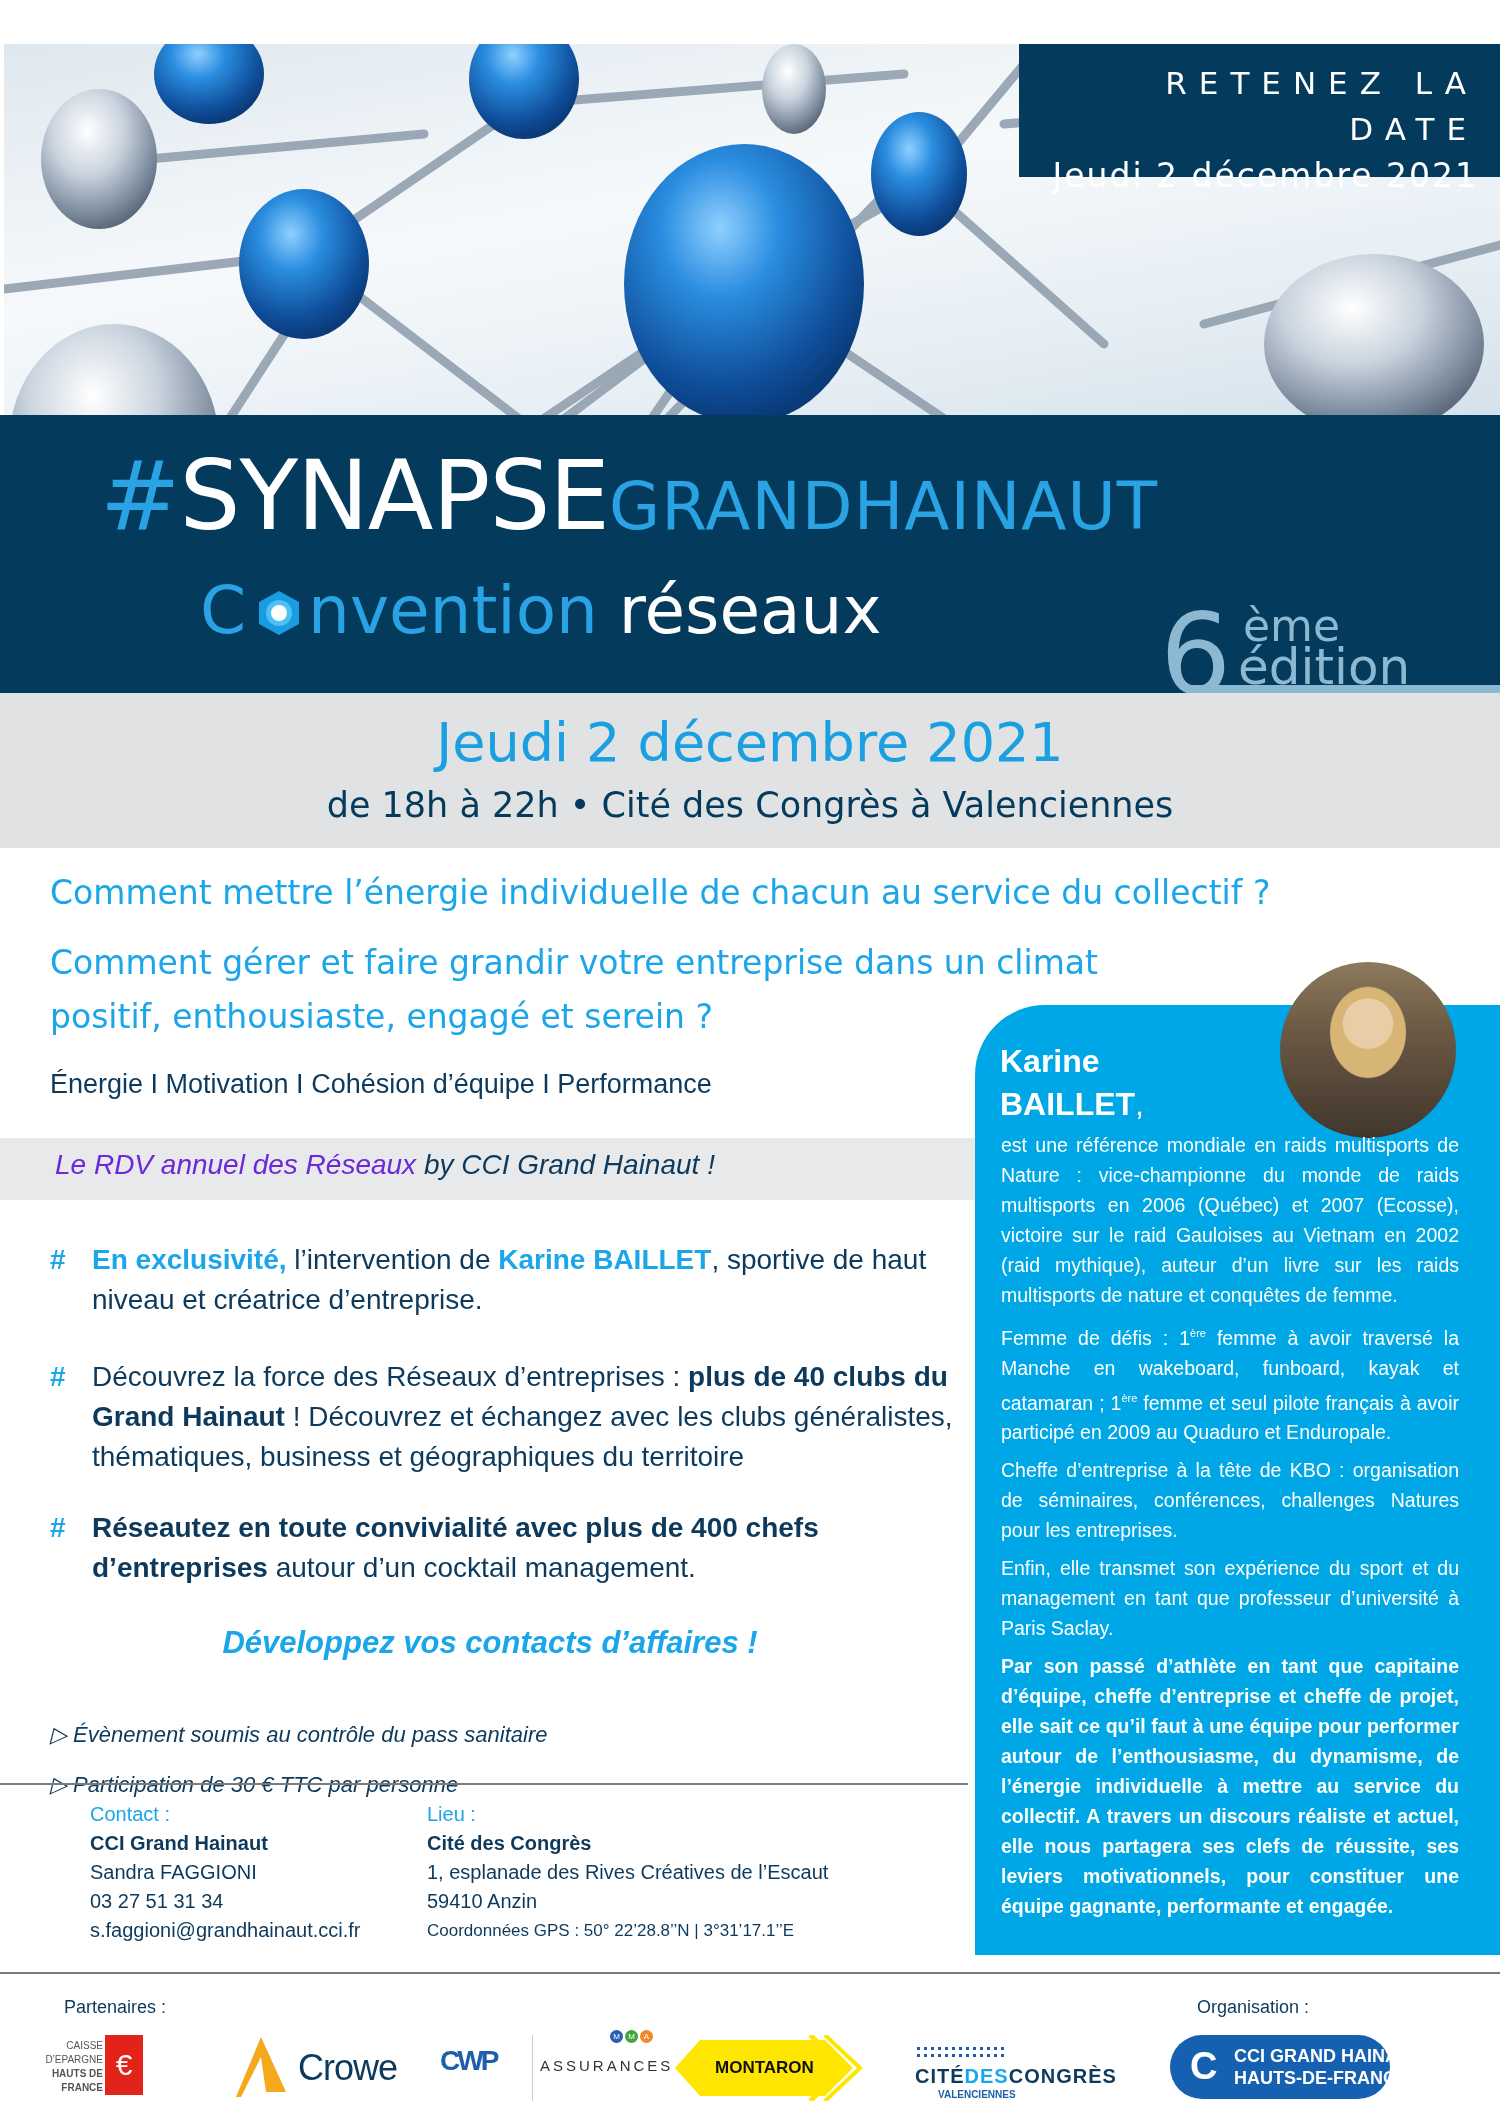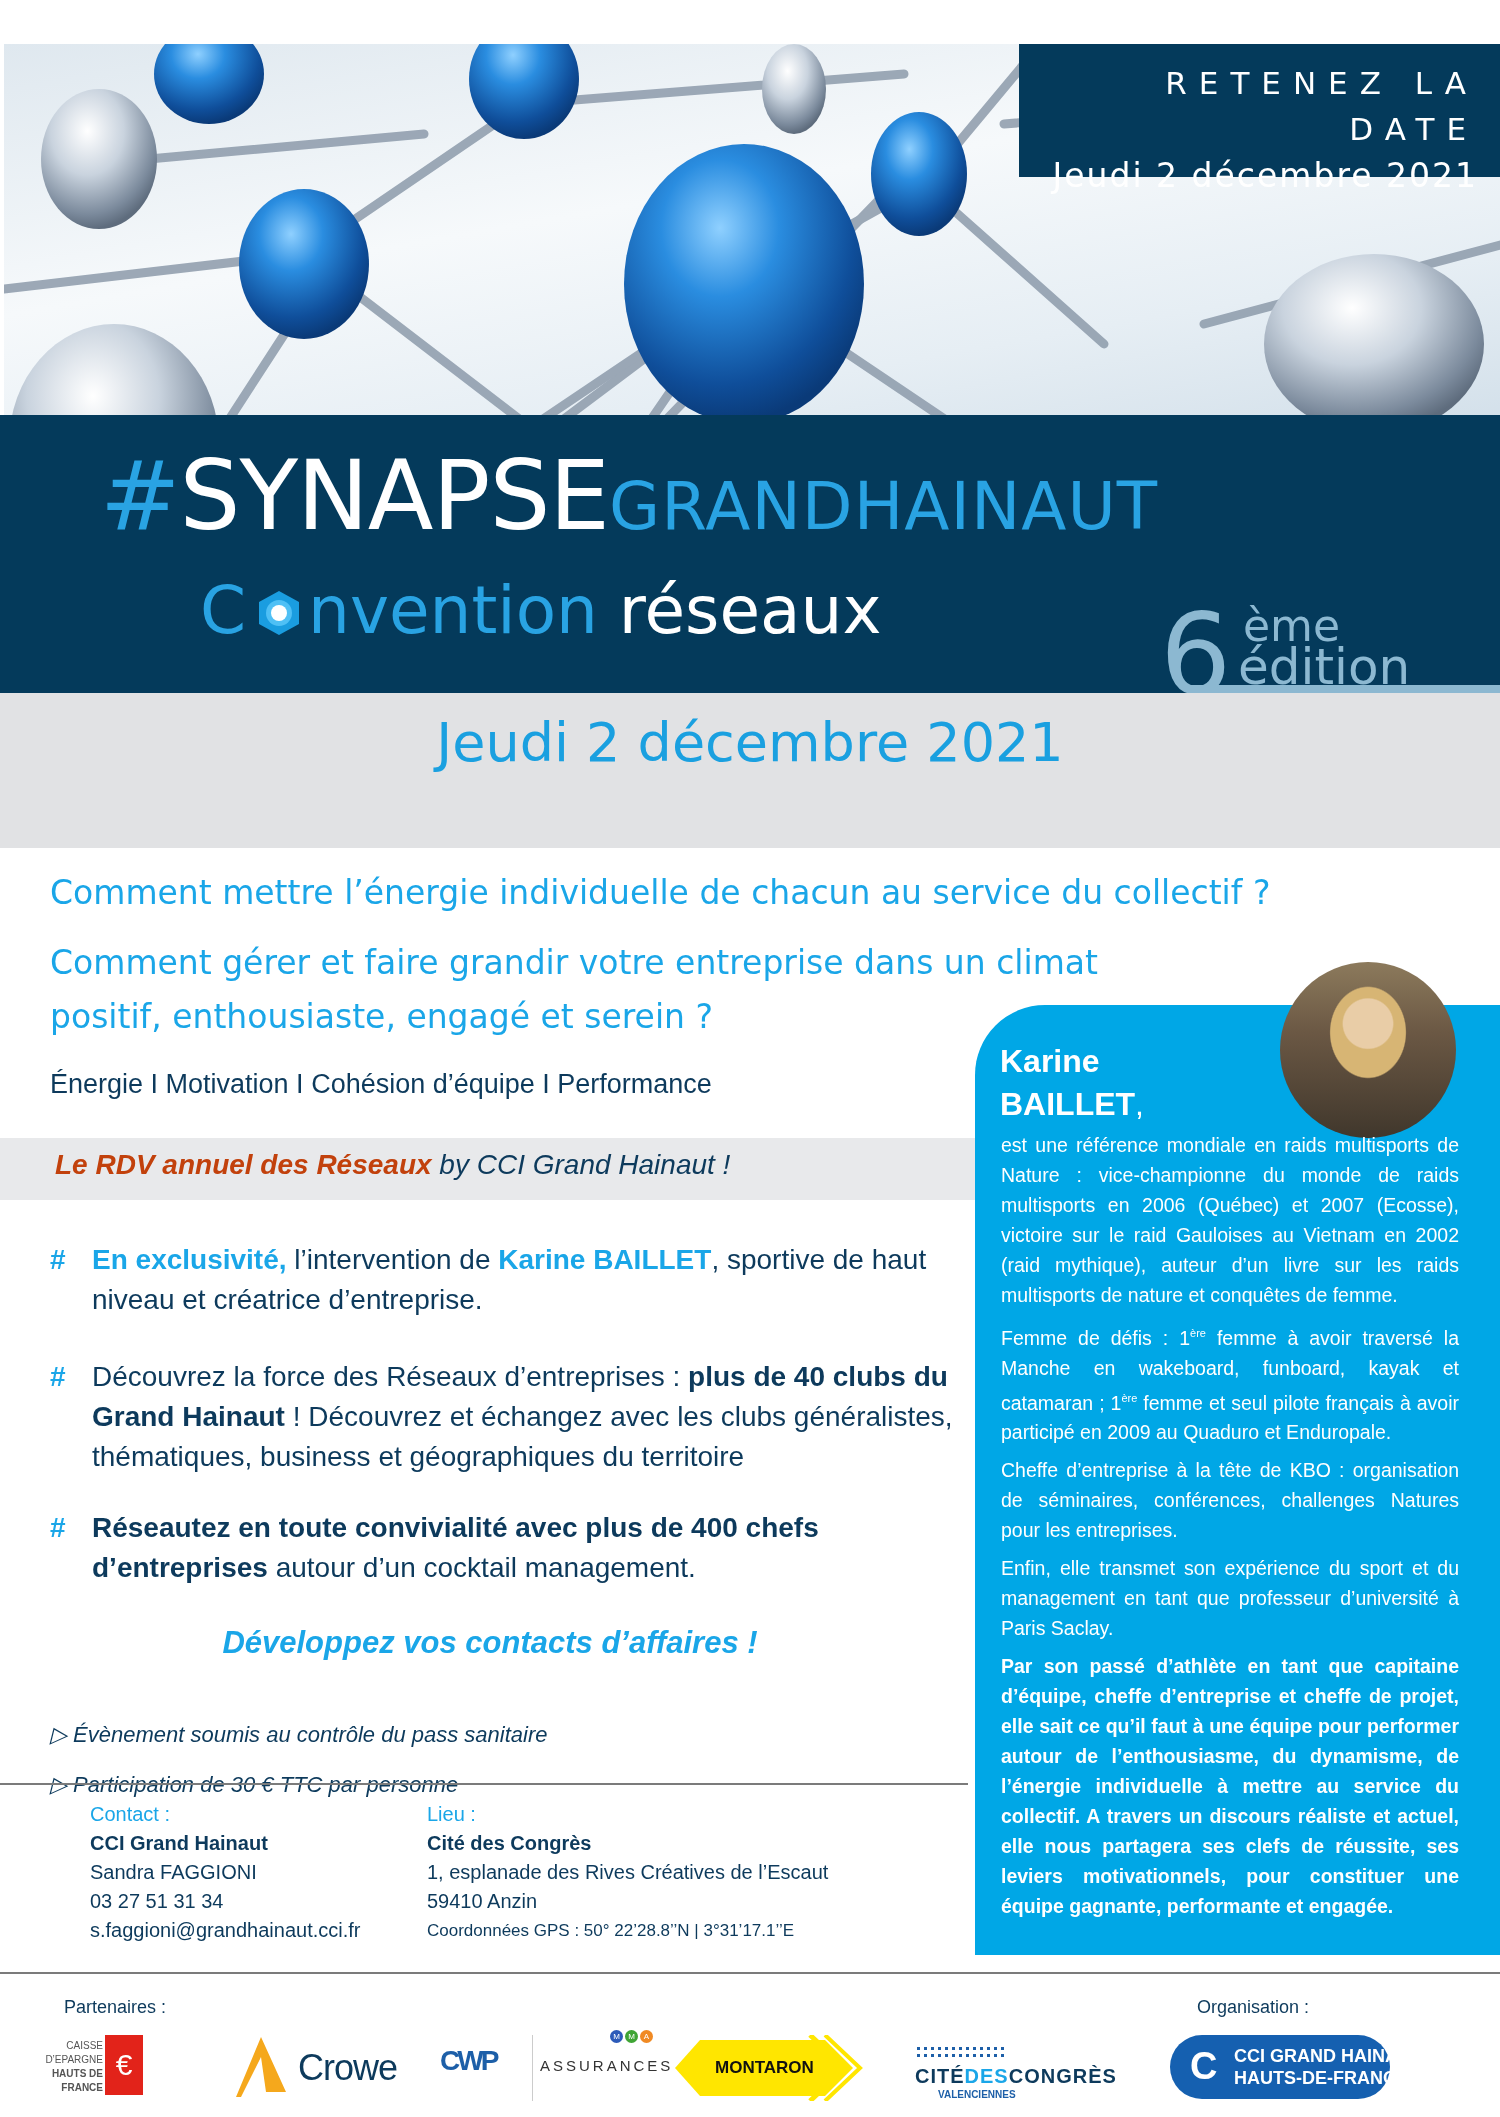--- a/index.html
+++ b/index.html
@@ -36,21 +36,21 @@
 
   
   .q { left: 50px; font-family: "DejaVu Sans", sans-serif; font-size: 33px; color: #1aa6e8; line-height: 54px; white-space: nowrap; }
   #q1 { top: 866px; }
   #q2 { top: 936px; }
   #keywords { left: 50px; top: 1069px; font-size: 27px; color: #0d3a5c; white-space: nowrap; }
 
   
   #rdv-band { left: 0; top: 1138px; width: 978px; height: 62px; background: #e8e9eb; }
   #rdv-text { left: 55px; top: 1149px; font-size: 28px; font-style: italic; white-space: nowrap; }
-  #rdv-text .hl { color: #c2410c; font-weight: bold; }
+  #rdv-text .hl { color: #6d28d9; font-weight: normal; }
   #rdv-text .dk { color: #0d3a5c; }
 
   
   .bullet { left: 50px; width: 920px; font-size: 28px; line-height: 40px; color: #0d3a5c; }
   .bullet .hash { position: absolute; left: 0; top: 0; color: #1aa6e8; font-weight: bold; }
   .bullet .txt { margin-left: 42px; display: block; }
   .bullet .hl { color: #1aa6e8; font-weight: bold; }
   .bullet b { color: #0d3a5c; }
   #b1 { top: 1240px; }
   #b2 { top: 1357px; }
@@ -164,20 +164,21 @@
 </div>
 <div id="edition" class="abs">
   <span class="six">6</span>
   <span class="eme">ème</span>
   <span class="ed">édition</span>
 </div>
 <div id="edition-line" class="abs"></div>
 
 <div id="date-band" class="abs">
   <div class="d1">Jeudi 2 décembre 2021</div>
+  <div class="d2">de 18h à 22h • Cité des Congrès à Valenciennes</div>
 </div>
 
 <div id="q1" class="abs q">Comment mettre l’énergie individuelle de chacun au service du collectif ?</div>
 <div id="q2" class="abs q">
   <div>Comment gérer et faire grandir votre entreprise dans un climat</div>
   <div>positif, enthousiaste, engagé et serein ?</div>
 </div>
 <div id="keywords" class="abs">Énergie I Motivation I Cohésion d’équipe I Performance</div>
 
 <div id="rdv-band" class="abs"></div>

